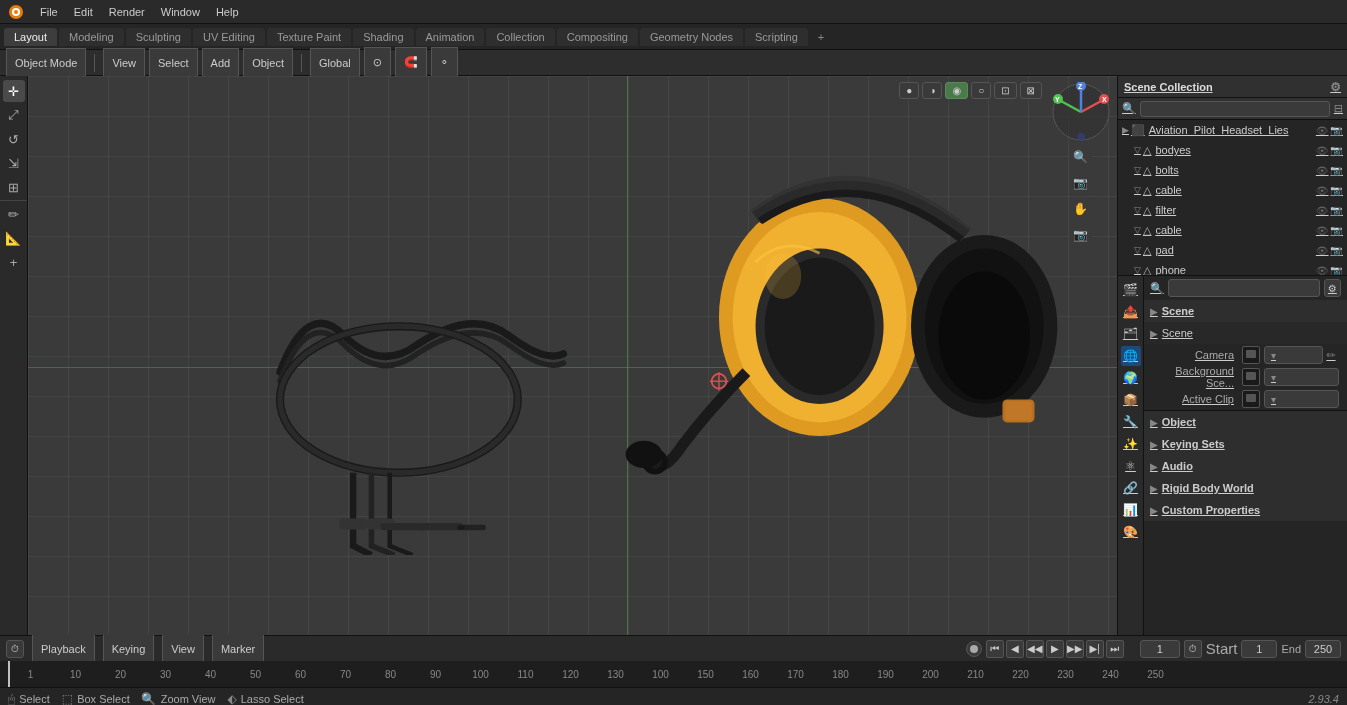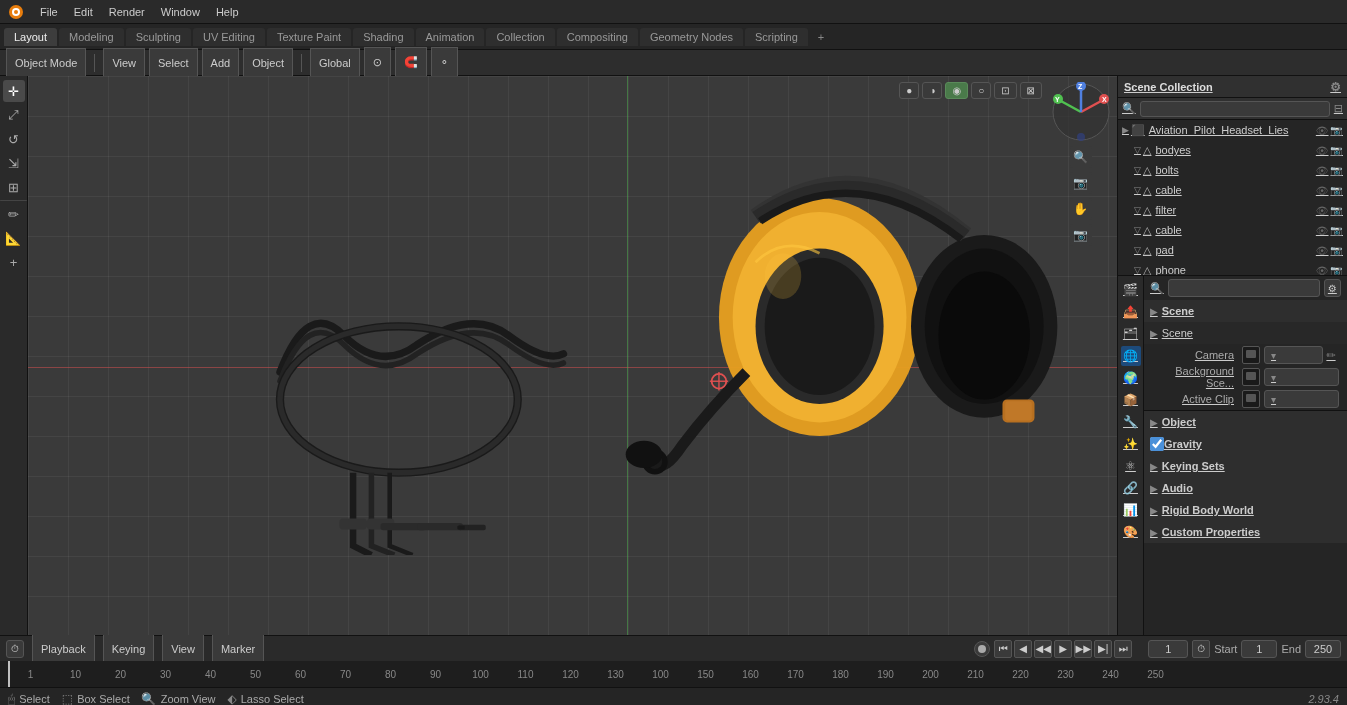--- a/index.html
+++ b/index.html
@@ -749,24 +749,20 @@
             </div>
             <div class="prop-value" style="font-size:10px;color:#888;">▾</div>
           </div>
         </div>
 
         <div class="cs-header">
           <span class="cs-arrow">▶</span>
           <span class="cs-label">Object</span>
         </div>
 
-        <div class="cs-header">
-          <input type="checkbox" class="prop-checkbox" checked="" style="">
-          <span class="cs-label">Gravity</span>
-        </div>
 
         <div class="cs-header">
           <span class="cs-arrow">▶</span>
           <span class="cs-label">Keying Sets</span>
         </div>
 
         <div class="cs-header">
           <span class="cs-arrow">▶</span>
           <span class="cs-label">Audio</span>
         </div>
@@ -805,21 +801,21 @@
       <div class="tl-play-btn">▶</div>
       <div class="tl-play-btn">▶▶</div>
       <div class="tl-play-btn">▶|</div>
       <div class="tl-play-btn">⏭</div>
     </div>
   </div>
 
   <div style="display:flex;align-items:center;gap:4px;margin-left:8px;">
     <input style="width: 40px; background: rgb(58, 58, 58); border: 1px solid rgb(85, 85, 85); border-radius: 3px; color: rgb(204, 204, 204); font-size: 11px; padding: 2px 4px; text-align: center;" value="1">
     <div style="width:18px;height:18px;background:#3a3a3a;border:1px solid #555;border-radius:2px;display:flex;align-items:center;justify-content:center;font-size:10px;cursor:pointer;">⏱</div>
-    <span style="color:#aaa;font-size:11px;">Start</span>
+    <span style="color:#aaa;font-size:15px;">Start</span>
     <input style="width: 36px; background: rgb(58, 58, 58); border: 1px solid rgb(85, 85, 85); border-radius: 3px; color: rgb(204, 204, 204); font-size: 11px; padding: 2px 4px; text-align: center;" value="1">
     <span style="color:#aaa;font-size:11px;">End</span>
     <input style="width: 36px; background: rgb(58, 58, 58); border: 1px solid rgb(85, 85, 85); border-radius: 3px; color: rgb(204, 204, 204); font-size: 11px; padding: 2px 4px; text-align: center;" value="250">
   </div>
 </div>
 
 <div id="timeline-bar">
   <div id="timeline-numbers">
     <div class="tl-mark">1</div>
     <div class="tl-mark">10</div>

